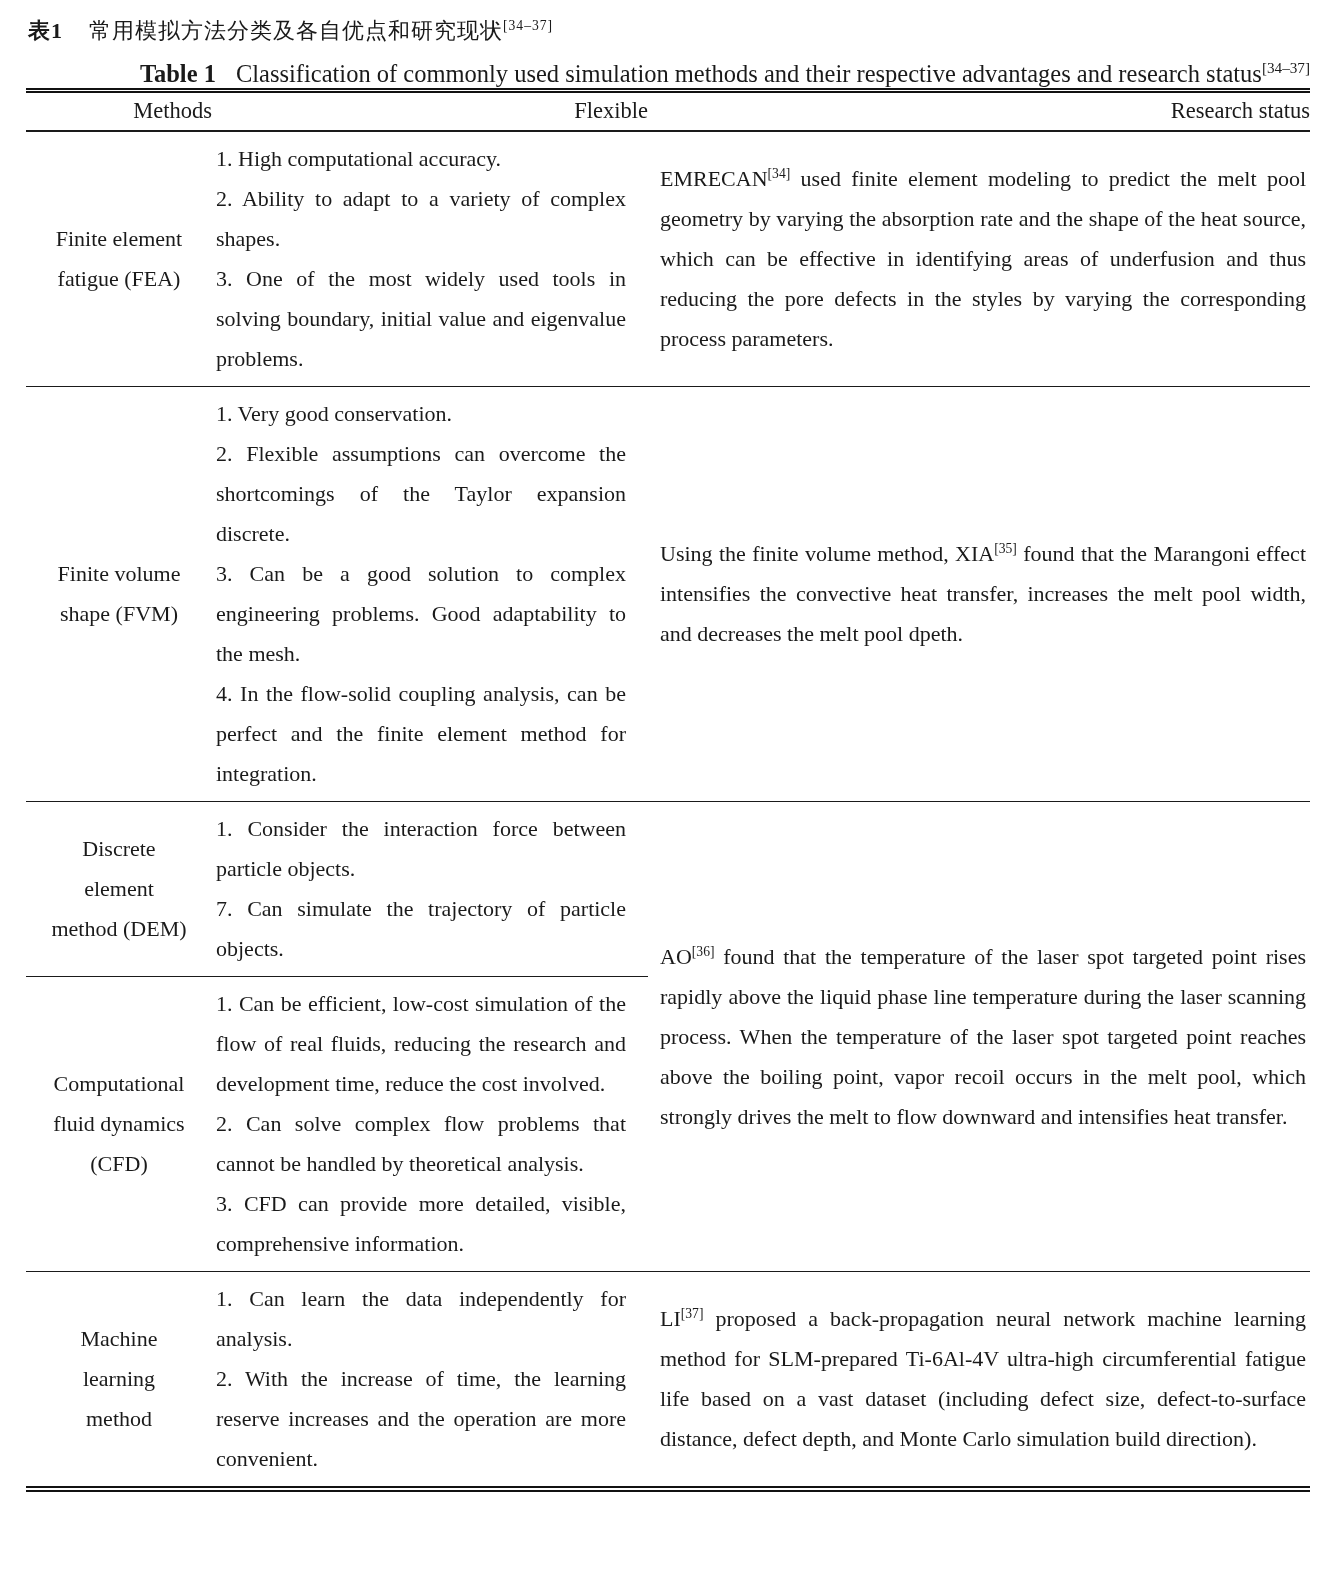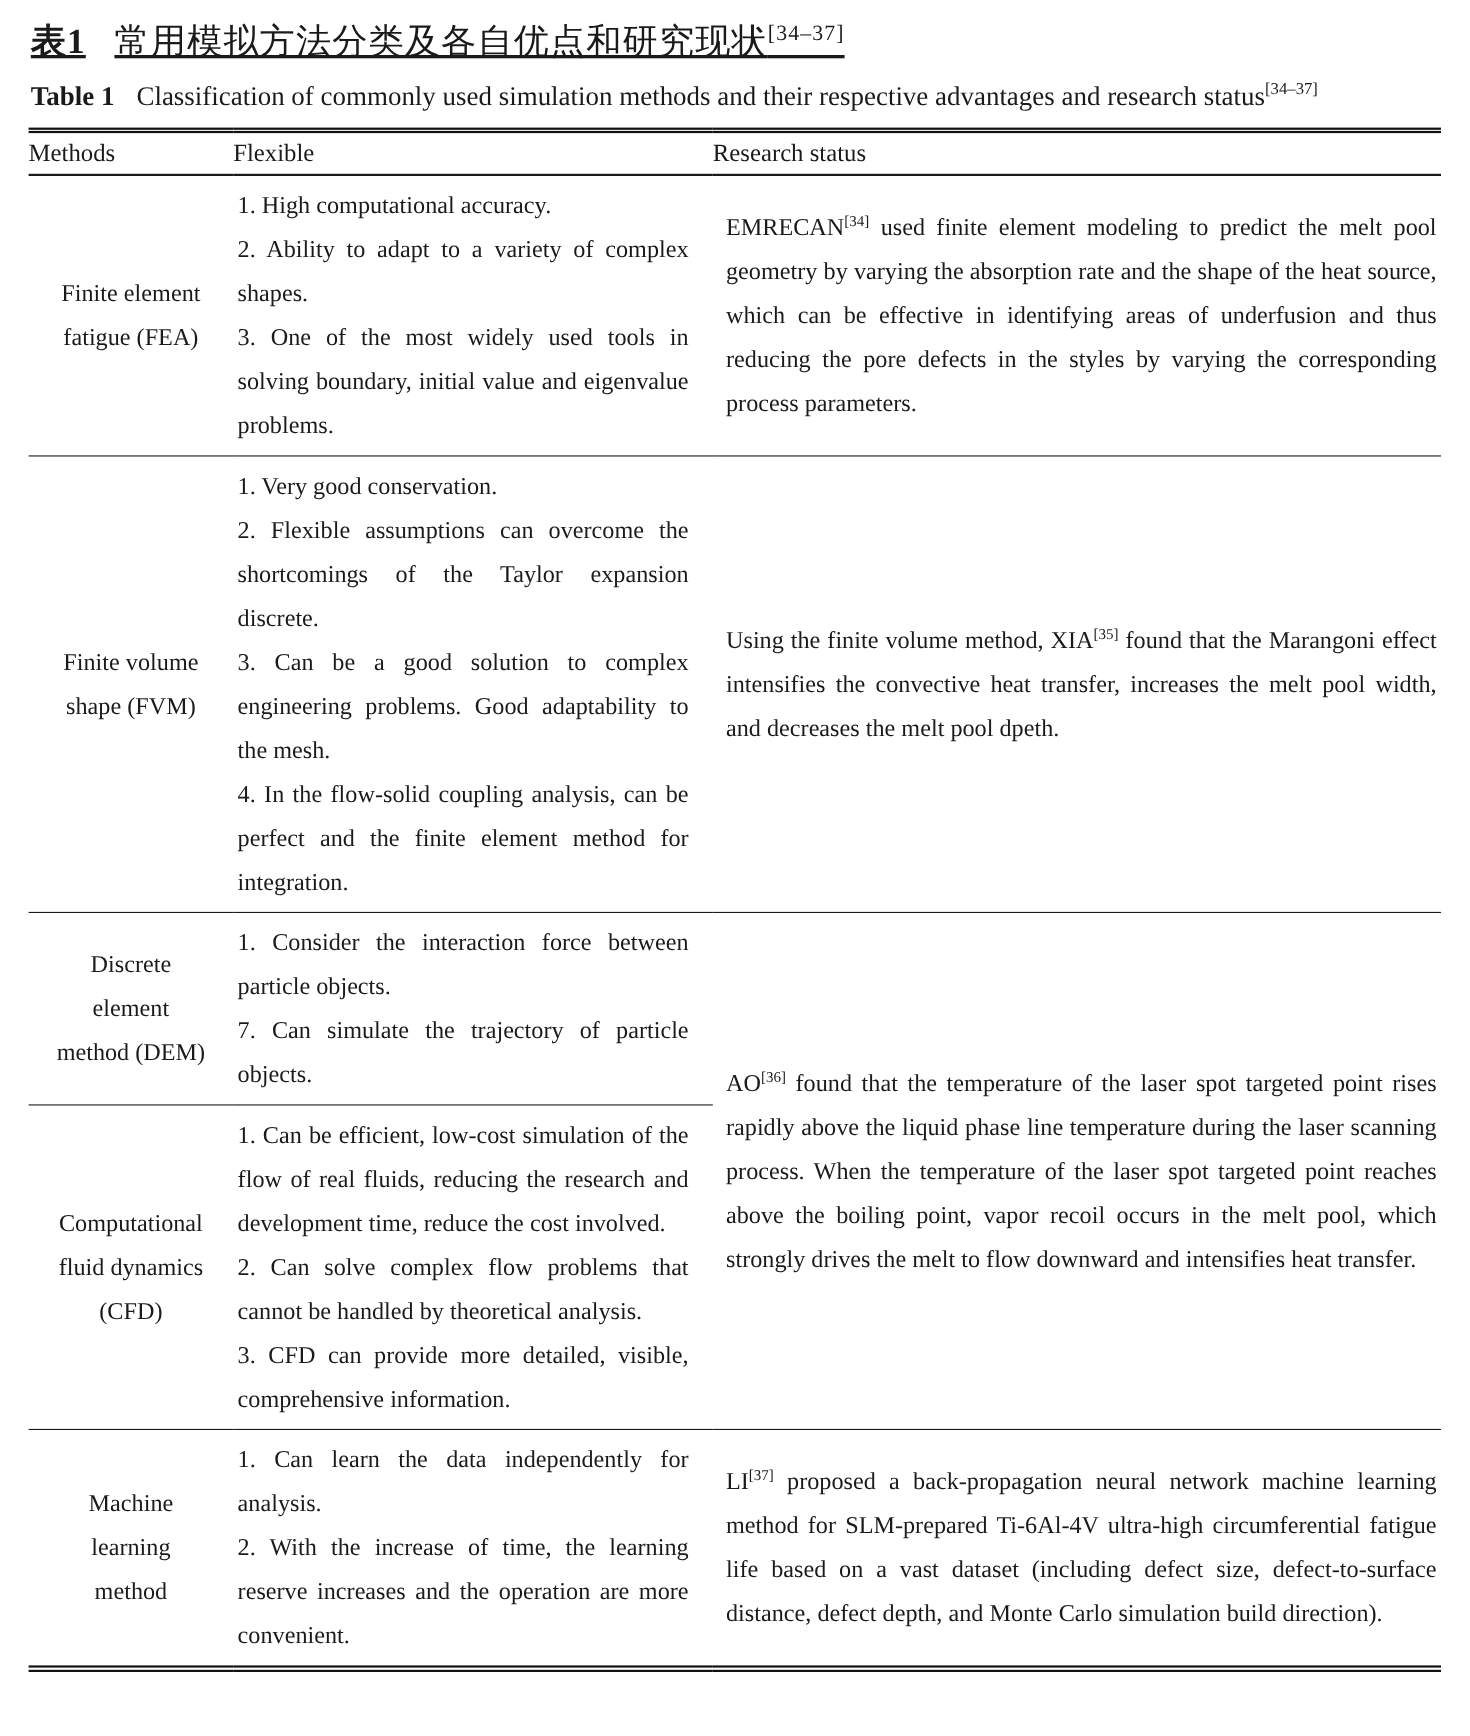--- a/index.html
+++ b/index.html
@@ -5,48 +5,48 @@
   * { margin: 0; padding: 0; box-sizing: border-box; }
   html, body {
     width: 1336px;
     background: #ffffff;
     color: #1a1a1a;
     font-family: "Liberation Serif", "DejaVu Serif", serif;
   }
   body { padding: 14px 26px 24px 26px; }
 
   .title-zh {
-    font-size: 32px;
+    font-size: 22px;
     margin: 2px 0 14px 2px;
     letter-spacing: 1px;
-    text-decoration: underline;
   }
   .title-zh .lbl { font-weight: bold; margin-right: 26px; }
   .title-en {
     font-size: 24.5px;
-    margin: 0 0 14px 2px;
+    margin: 0 0 0 2px;
+    text-align: right;
   }
   .title-en .lbl { font-weight: bold; margin-right: 20px; }
   sup.ref {
     font-size: 0.62em;
     vertical-align: super;
     line-height: 0;
   }
 
   table.sim-table {
     width: 100%;
     border-collapse: collapse;
     border-top: 5px double #111;
     border-bottom: 6px double #111;
     font-size: 22px;
   }
   .sim-table th {
     font-weight: normal;
     font-size: 22.5px;
-    text-align: left;
+    text-align: right;
     padding: 5px 0 6px 0;
     border-bottom: 2px solid #1a1a1a;
   }
   .sim-table td {
     vertical-align: middle;
     line-height: 40px;
   }
   .sim-table tr.rule > td { border-bottom: 1.5px solid #1a1a1a; }
 
   td.methods {

